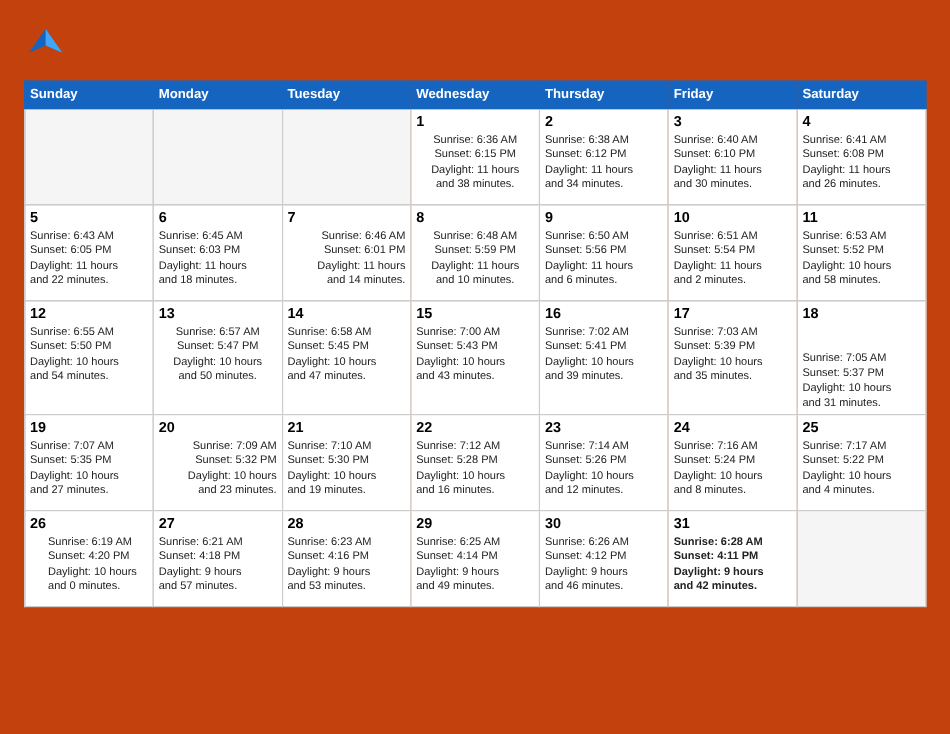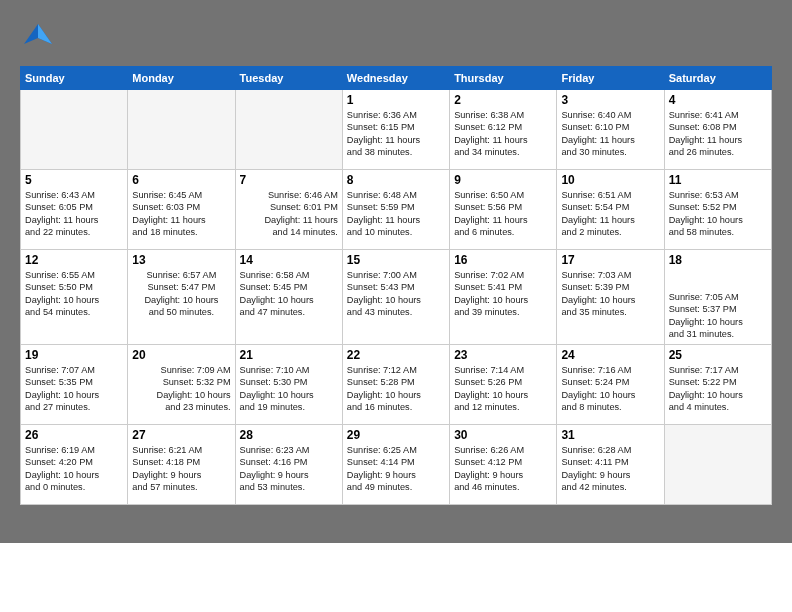--- a/index.html
+++ b/index.html
@@ -5,23 +5,23 @@
     * { margin: 0; padding: 0; box-sizing: border-box; }
     body {
       font-family: Arial, sans-serif;
       background: #fff;
       width: 792px;
       height: 612px;
       overflow: hidden;
     }
     .page {
       width: 792px;
-      height: 543px;
+      height: 612px;
       padding: 16px 20px 12px 20px;
-      background: #737373;
+      background: #c2410c;
     }
     .header {
       display: flex;
       align-items: flex-start;
       justify-content: space-between;
       margin-bottom: 10px;
     }
     .title-block {
       text-align: right;
     }
@@ -128,21 +128,21 @@
           <th>Saturday</th>
         </tr>
     </thead>
     <tbody id="calendar-body">
     <tr>
           <td class="empty"></td>
           <td class="empty"></td>
           <td class="empty"></td>
           <td>
             <div class="day-num">1</div>
-            <div class="day-info" style="white-space: pre-line;">Sunrise: 6:36 AM
+            <div class="day-info" style="white-space: pre-line; text-align: center;">Sunrise: 6:36 AM
 Sunset: 6:15 PM
 Daylight: 11 hours
 and 38 minutes.</div>
           </td>
           <td>
             <div class="day-num">2</div>
             <div class="day-info" style="white-space: pre-line;">Sunrise: 6:38 AM
 Sunset: 6:12 PM
 Daylight: 11 hours
 and 34 minutes.</div>
@@ -179,21 +179,21 @@
           </td>
           <td>
             <div class="day-num">7</div>
             <div class="day-info" style="white-space: pre-line; text-align: right;">Sunrise: 6:46 AM
 Sunset: 6:01 PM
 Daylight: 11 hours
 and 14 minutes.</div>
           </td>
           <td>
             <div class="day-num">8</div>
-            <div class="day-info" style="white-space: pre-line;">Sunrise: 6:48 AM
+            <div class="day-info" style="white-space: pre-line; text-align: center;">Sunrise: 6:48 AM
 Sunset: 5:59 PM
 Daylight: 11 hours
 and 10 minutes.</div>
           </td>
           <td>
             <div class="day-num">9</div>
             <div class="day-info" style="white-space: pre-line;">Sunrise: 6:50 AM
 Sunset: 5:56 PM
 Daylight: 11 hours
 and 6 minutes.</div>
@@ -311,21 +311,21 @@
             <div class="day-num">25</div>
             <div class="day-info" style="white-space: pre-line;">Sunrise: 7:17 AM
 Sunset: 5:22 PM
 Daylight: 10 hours
 and 4 minutes.</div>
           </td>
         </tr>
         <tr>
           <td>
             <div class="day-num">26</div>
-            <div class="day-info" style="white-space: pre-line;">Sunrise: 6:19 AM
+            <div class="day-info" style="white-space: pre-line; margin-left: 15px;">Sunrise: 6:19 AM
 Sunset: 4:20 PM
 Daylight: 10 hours
 and 0 minutes.</div>
           </td>
           <td>
             <div class="day-num">27</div>
             <div class="day-info" style="white-space: pre-line;">Sunrise: 6:21 AM
 Sunset: 4:18 PM
 Daylight: 9 hours
 and 57 minutes.</div>
@@ -346,21 +346,21 @@
           </td>
           <td>
             <div class="day-num">30</div>
             <div class="day-info" style="white-space: pre-line;">Sunrise: 6:26 AM
 Sunset: 4:12 PM
 Daylight: 9 hours
 and 46 minutes.</div>
           </td>
           <td>
             <div class="day-num">31</div>
-            <div class="day-info" style="white-space: pre-line;">Sunrise: 6:28 AM
+            <div class="day-info" style="white-space: pre-line; font-weight: bold;">Sunrise: 6:28 AM
 Sunset: 4:11 PM
 Daylight: 9 hours
 and 42 minutes.</div>
           </td>
           <td class="empty"></td>
         </tr>
       </tbody>
   </table>
 </div>
 

